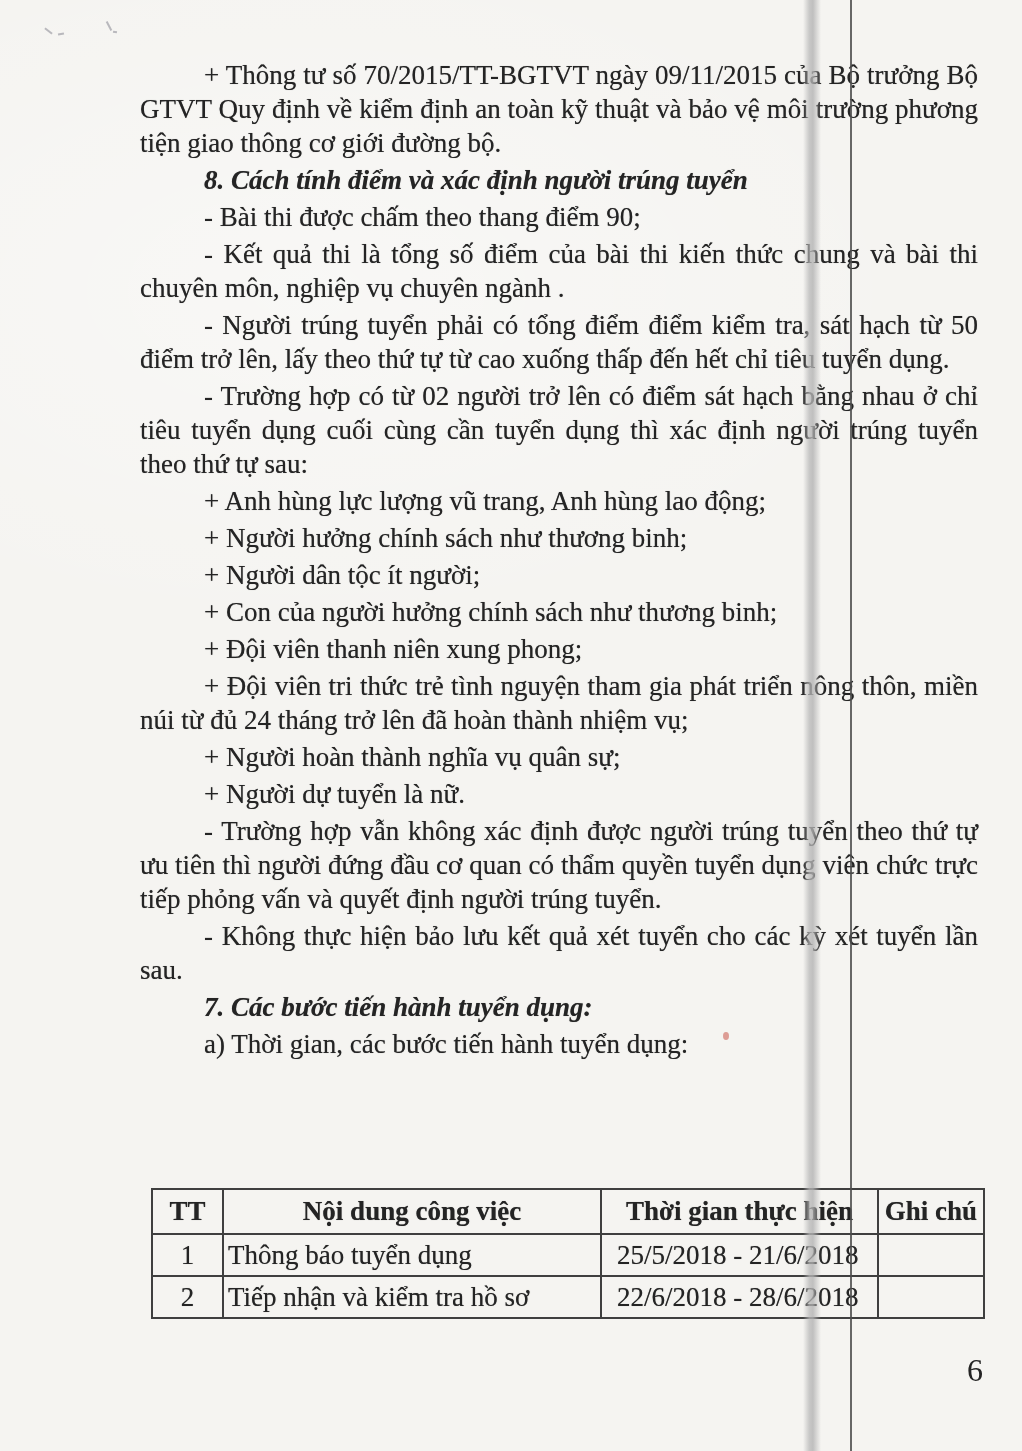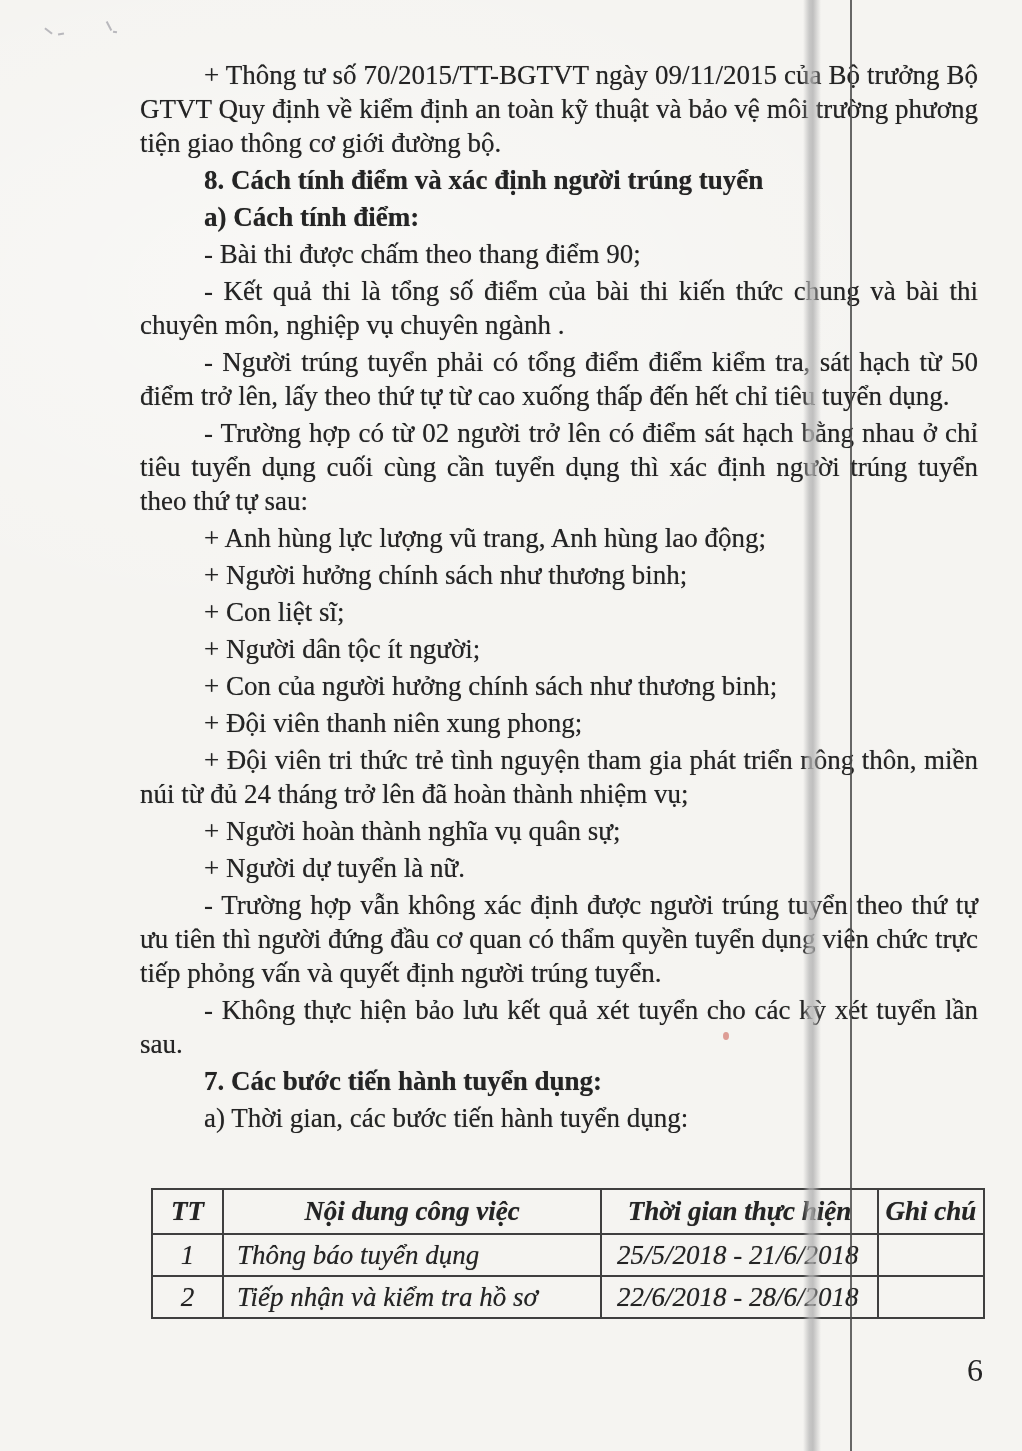--- a/index.html
+++ b/index.html
@@ -53,38 +53,38 @@
     position:absolute;left:140px;top:58px;width:838px;
     font-size:27px;line-height:34px;
     text-shadow:0 0 .7px rgba(45,45,45,.6);
     z-index:1;
   }
   .content p{
     text-indent:64px;
     margin-bottom:3px;
   }
   .para-j{text-align:justify;}
-  .heading{font-weight:700;}
+  .heading{font-weight:700;font-style:italic;}
   
   .schedule{
     position:absolute;left:151px;top:1188px;width:832px;
     border-collapse:collapse;table-layout:fixed;
     font-size:27px;color:var(--c-text);
     text-shadow:0 0 .7px rgba(45,45,45,.6);
     z-index:1;
   }
   .schedule th,.schedule td{
     border:2px solid var(--c-table_border);
     padding:0 4px;
-    overflow:hidden;white-space:nowrap;font-style:italic;
+    overflow:hidden;white-space:nowrap;
   }
   .schedule th{font-weight:700;text-align:center;height:45px;}
   .schedule td{height:42px;}
   .schedule td.c-tt{text-align:center;}
-  .schedule td.c-task{padding-left:13px;}
+  .schedule td.c-task{padding-left:4px;}
   .schedule td.c-time{padding-left:15px;}
   .page-number{
     position:absolute;left:952px;top:1352px;width:46px;
     font-size:32px;text-align:center;
     z-index:1;
   }
 </style>
 </head>
 <body>
 
@@ -94,28 +94,26 @@
   <div class="scan-line"></div>
   <div class="pencil m1"></div>
   <div class="pencil m2"></div>
   <div class="pencil m3"></div>
   <div class="pencil m4"></div>
   <div class="red-speck"></div>
 
   <div class="content">
     <p class="para-j">+ Thông tư số 70/2015/TT-BGTVT ngày 09/11/2015 của Bộ trưởng Bộ GTVT Quy định về kiểm định an toàn kỹ thuật và bảo vệ môi trường phương tiện giao thông cơ giới đường bộ.</p>
     <p class="heading">8. Cách tính điểm và xác định người trúng tuyển</p>
-    <p class="heading">a) Cách tính điểm:</p>
     <p class="para-j">- Bài thi được chấm theo thang điểm 90;</p>
     <p class="para-j">- Kết quả thi là tổng số điểm của bài thi kiến thức chung và bài thi chuyên môn, nghiệp vụ chuyên ngành .</p>
     <p class="para-j">- Người trúng tuyển phải có tổng điểm điểm kiểm tra, sát hạch từ 50 điểm trở lên, lấy theo thứ tự từ cao xuống thấp đến hết chỉ tiêu tuyển dụng.</p>
     <p class="para-j">- Trường hợp có từ 02 người trở lên có điểm sát hạch bằng nhau ở chỉ tiêu tuyển dụng cuối cùng cần tuyển dụng thì xác định người trúng tuyển theo thứ tự sau:</p>
     <p class="para-j">+ Anh hùng lực lượng vũ trang, Anh hùng lao động;</p>
     <p class="para-j">+ Người hưởng chính sách như thương binh;</p>
-    <p class="para-j">+ Con liệt sĩ;</p>
     <p class="para-j">+ Người dân tộc ít người;</p>
     <p class="para-j">+ Con của người hưởng chính sách như thương binh;</p>
     <p class="para-j">+ Đội viên thanh niên xung phong;</p>
     <p class="para-j">+ Đội viên tri thức trẻ tình nguyện tham gia phát triển nông thôn, miền núi từ đủ 24 tháng trở lên đã hoàn thành nhiệm vụ;</p>
     <p class="para-j">+ Người hoàn thành nghĩa vụ quân sự;</p>
     <p class="para-j">+ Người dự tuyển là nữ.</p>
     <p class="para-j">- Trường hợp vẫn không xác định được người trúng tuyển theo thứ tự ưu tiên thì người đứng đầu cơ quan có thẩm quyền tuyển dụng viên chức trực tiếp phỏng vấn và quyết định người trúng tuyển.</p>
     <p class="para-j">- Không thực hiện bảo lưu kết quả xét tuyển cho các kỳ xét tuyển lần sau.</p>
     <p class="heading">7. Các bước tiến hành tuyển dụng:</p>
     <p class="para-j">a) Thời gian, các bước tiến hành tuyển dụng:</p>

